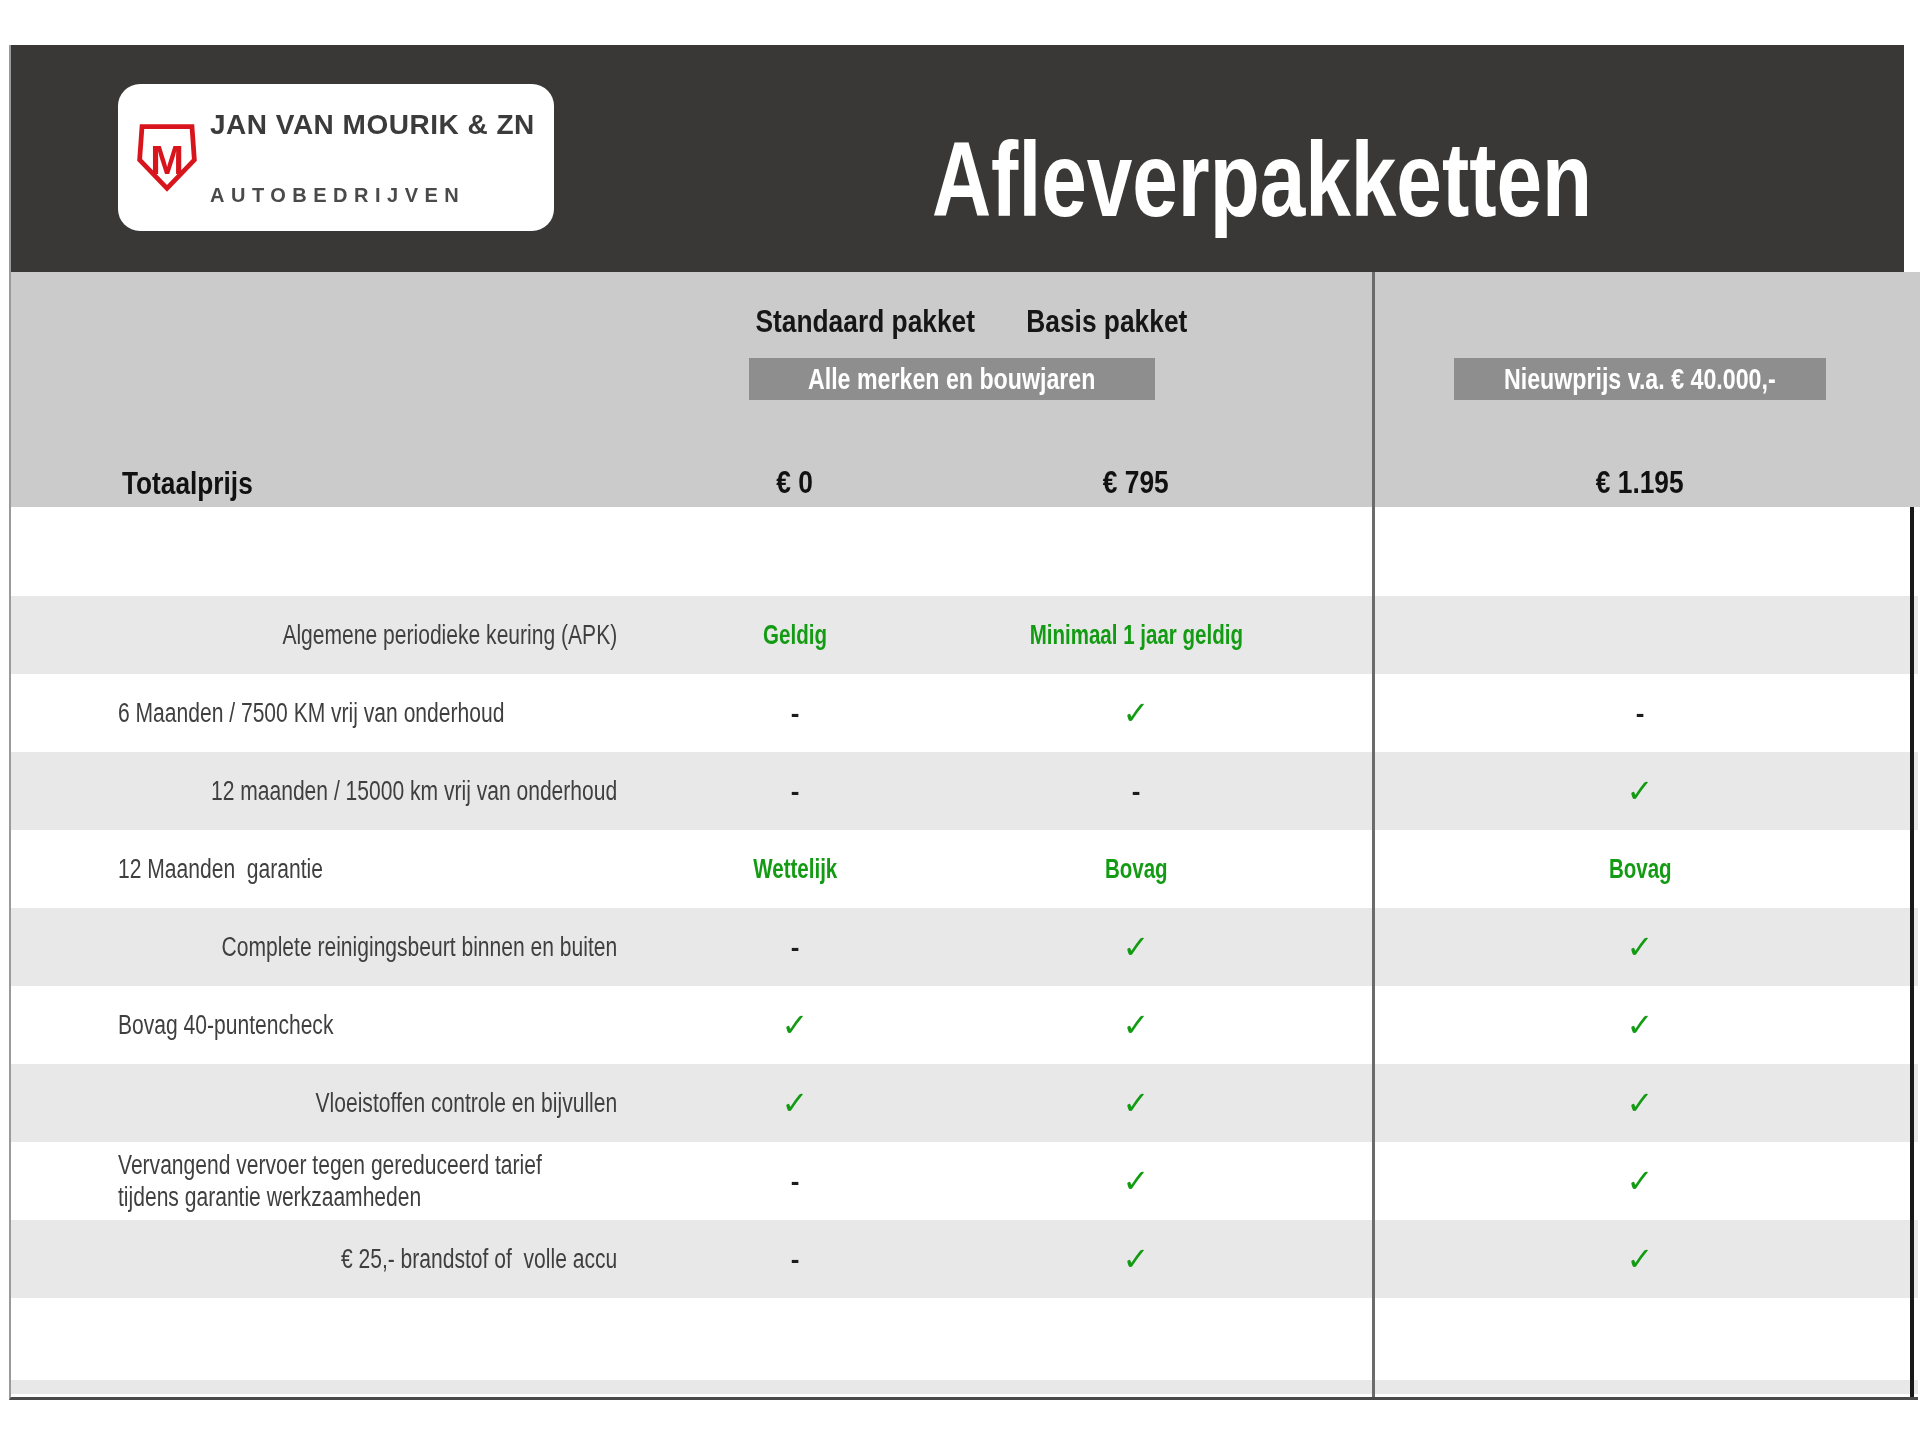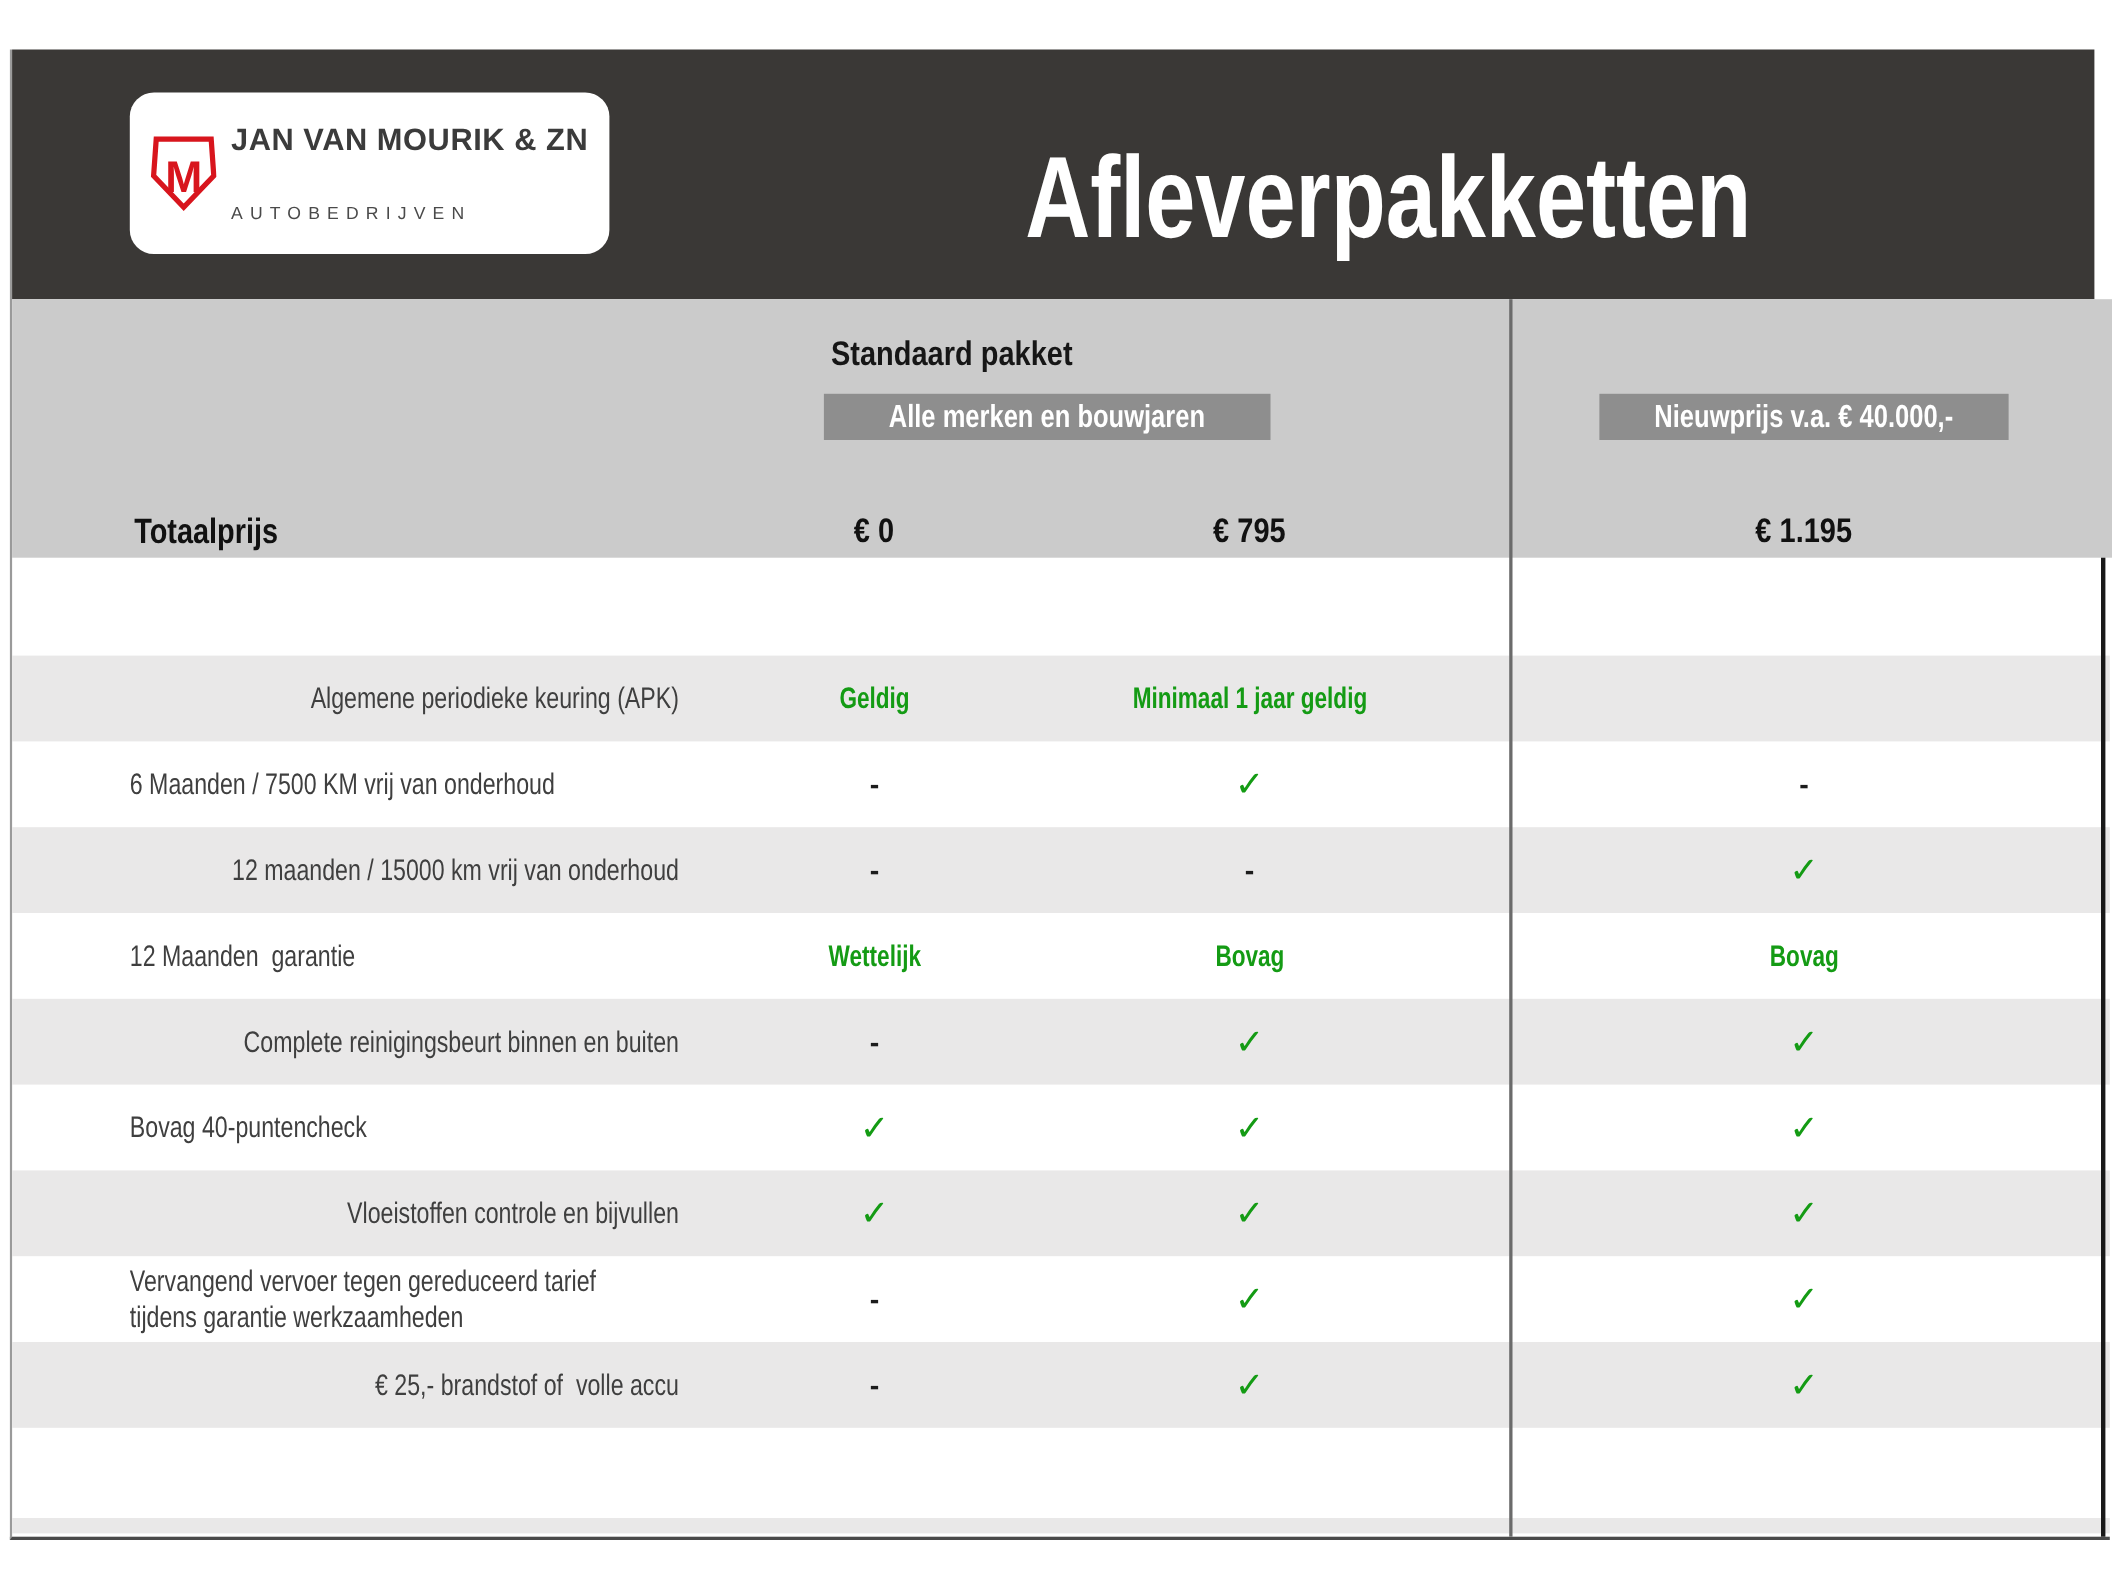--- a/index.html
+++ b/index.html
@@ -6,21 +6,21 @@
   body{width:1920px;height:1440px;overflow:hidden;font-family:"Liberation Sans",sans-serif;}
   .sheet{position:absolute;left:9px;top:45px;width:1907px;height:1352px;
          border-left:2px solid #9a9a9a;border-bottom:3px solid #4a4a4a;}
   
   .topbar{position:absolute;left:0;top:0;width:1893px;height:227px;background:#3a3836;}
   .logo-card{position:absolute;left:107px;top:39px;width:436px;height:147px;background:#ffffff;border-radius:22px;}
   .logo-inner{position:absolute;left:19px;top:0;height:100%;display:flex;align-items:center;}
   .shield{width:60px;height:69px;}
   .brand-text{margin-left:13px;display:flex;flex-direction:column;justify-content:center;gap:40px;}
   .brand-name{font-size:28px;font-weight:800;color:#3b3b3b;letter-spacing:.5px;white-space:nowrap;}
-  .brand-sub{margin-top:3px;font-size:16px;font-weight:400;color:#4a4a4a;letter-spacing:6.5px;white-space:nowrap;}
+  .brand-sub{margin-top:3px;font-size:20px;font-weight:700;color:#4a4a4a;letter-spacing:6.5px;white-space:nowrap;}
   .title{position:absolute;left:640px;top:60px;width:1222px;height:150px;line-height:150px;
          text-align:center;font-size:105px;font-weight:bold;color:#ffffff;white-space:nowrap;
          transform:scaleX(0.78);}
   
   .silver{position:absolute;left:0;top:227px;width:1907px;height:235px;background:#cbcbcb;padding-left:12px;}
   .pkg-header{position:absolute;top:30px;height:40px;line-height:40px;width:320px;text-align:center;
               font-size:31px;font-weight:bold;color:#161616;white-space:nowrap;}
   .ph-std{left:694px;} .ph-bas{left:936px;} .ph-exc{left:1465px;}
   .pkg-header > span{display:inline-block;transform:scaleX(0.85);}
   .badge{position:absolute;top:86px;height:42px;background:#8e8e8e;display:flex;align-items:center;justify-content:center;}
@@ -68,20 +68,23 @@
         </div>
       </div>
     </div>
     <div class="title">Afleverpakketten</div>
   </div>
 
   <div class="silver">
     <div class="pkg-header ph-std">
       <span>Standaard pakket</span>
     </div>
+    <div class="pkg-header ph-bas">
+      <span>Basis pakket</span>
+    </div>
 
     <div class="badge badge-a">
       <span>Alle merken en bouwjaren</span>
     </div>
     <div class="badge badge-b">
       <span>Nieuwprijs v.a. € 40.000,-</span>
     </div>
 
     <div class="totals-label">Totaalprijs</div>
     <div class="price pr-std">

